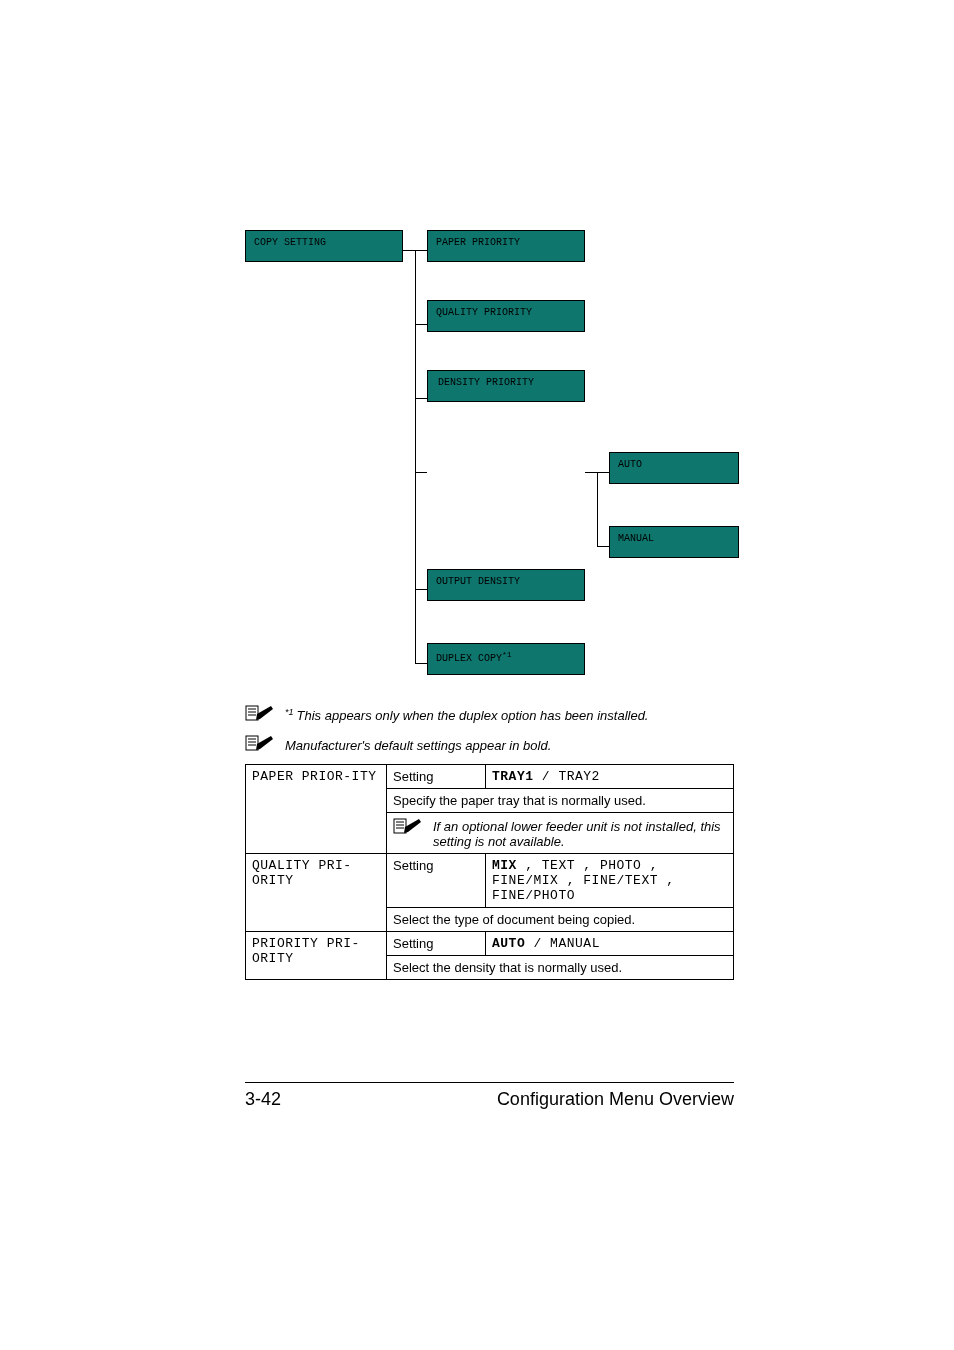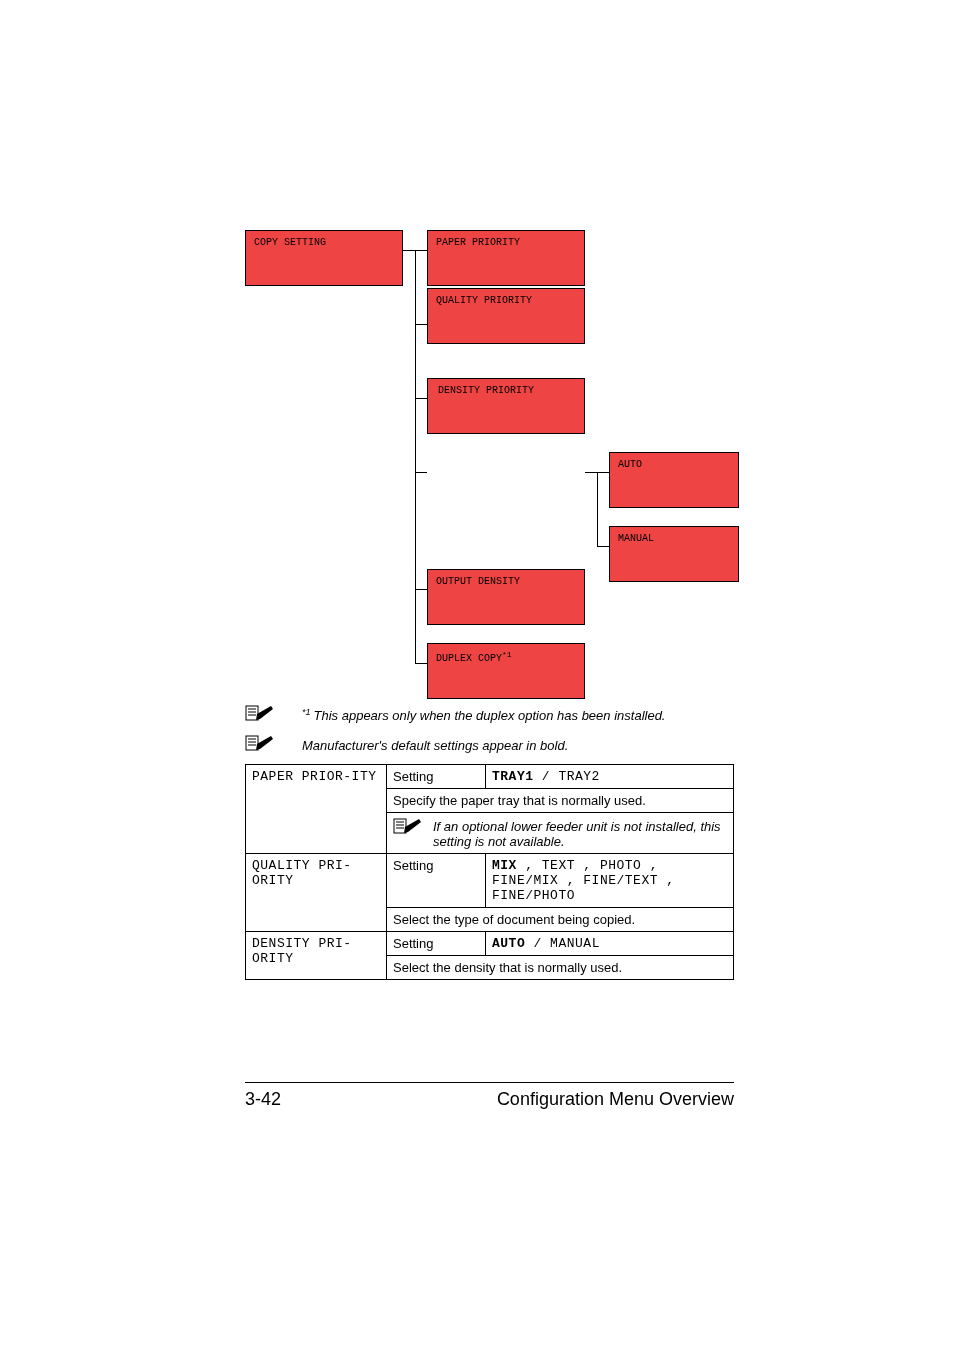--- a/index.html
+++ b/index.html
@@ -24,44 +24,43 @@
   }
   
   .flow {
     position: relative;
     height: 464px;
     margin-bottom: 10px;
   }
   .flow .box {
     position: absolute;
     width: 158px;
-    height: 56px;
+    height: 32px;
     border: 1px solid #000;
     box-sizing: border-box;
     padding: 6px 8px 0 8px;
     font-family: "Courier New", monospace;
     font-size: 10px;
-    background: #ef4444;
+    background: #0f766e;
   }
   .flow .bus {
     position: absolute;
     border-left: 1px solid #000;
   }
   .flow .hconn {
     position: absolute;
     border-top: 1px solid #000;
     height: 1px;
   }
   sup { font-size: 8px; vertical-align: super; }
   
   .note-row {
     display: flex;
     align-items: center;
     margin: 8px 0 4px 0;
-    gap: 17px;
   }
   .note-icon {
     flex: 0 0 auto;
     margin-right: 10px;
   }
   .note-text-italic {
     font-style: italic;
     font-size: 13px;
   }
   .sup-prefix { font-style: italic; font-size: 9px; vertical-align: super; margin-right: 3px;}
@@ -121,24 +120,24 @@
     </div>
 
     <div class="hconn" style="left:158px; top:20px; width:12px;"></div>
 
     <div class="bus" style="left:170px; top:20px; height:413px;"></div>
 
     <div class="hconn" style="left:170px; top:20px; width:12px;"></div>
     <div class="box" style="left:182px; top:0;"><span>PAPER PRIORITY</span></div>
 
     <div class="hconn" style="left:170px; top:94px; width:12px;"></div>
-    <div class="box" style="left:182px; top:58px;"><span>QUALITY PRIORITY</span></div>
+    <div class="box" style="left:182px; top:70px;"><span>QUALITY PRIORITY</span></div>
 
     <div class="hconn" style="left:170px; top:168px; width:12px;"></div>
-    <div class="box" style="left:182px; top:148px;padding-left:10px;"><span>DENSITY PRIORITY</span></div>
+    <div class="box" style="left:182px; top:140px;padding-left:10px;"><span>DENSITY PRIORITY</span></div>
 
     <div class="hconn" style="left:170px; top:242px; width:12px;"></div>
 
     <div class="hconn" style="left:170px; top:359px; width:12px;"></div>
     <div class="box" style="left:182px; top:339px;"><span>OUTPUT DENSITY</span></div>
 
     <div class="hconn" style="left:170px; top:433px; width:12px;"></div>
     <div class="box" style="left:182px; top:413px;">
       <span>DUPLEX COPY</span><sup>*1</sup>
     </div>
@@ -211,21 +210,21 @@
     <tr>
       <td rowspan="2" class="mono">QUALITY PRI-ORITY</td>
       <td>Setting</td>
       <td class="mono"><span class="bold">MIX</span><span> , TEXT , PHOTO , FINE/MIX , FINE/TEXT , FINE/PHOTO</span></td>
     </tr>
     <tr>
       <td colspan="2">Select the type of document being copied.</td>
     </tr>
 
     <tr>
-      <td rowspan="2" class="mono">DENSITY PRI-ORITY</td>
+      <td rowspan="2" class="mono">PRIORITY PRI-ORITY</td>
       <td>Setting</td>
       <td class="mono"><span class="bold">AUTO</span><span> / MANUAL</span></td>
     </tr>
     <tr>
       <td colspan="2">Select the density that is normally used.</td>
     </tr>
   </tbody>
     </table>
 
   <div class="footer">

